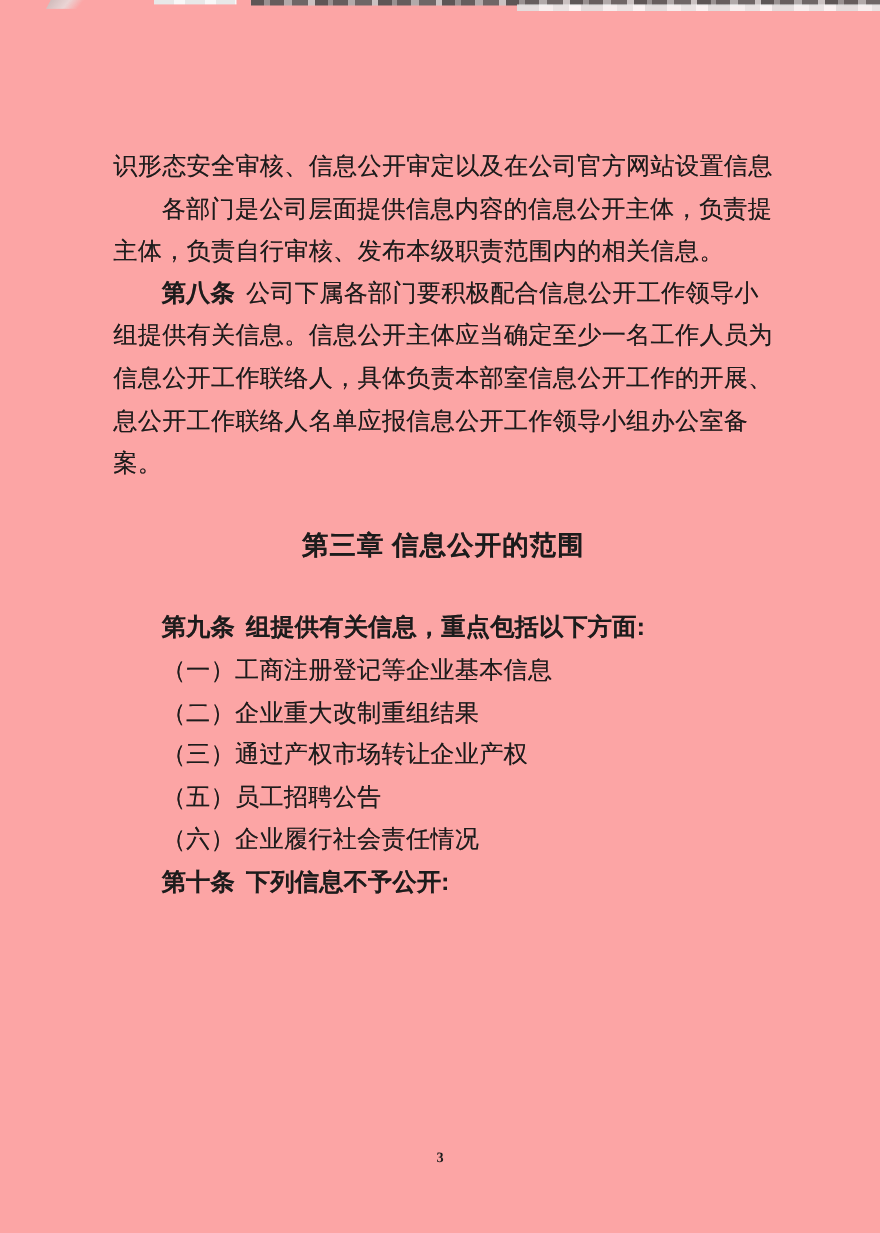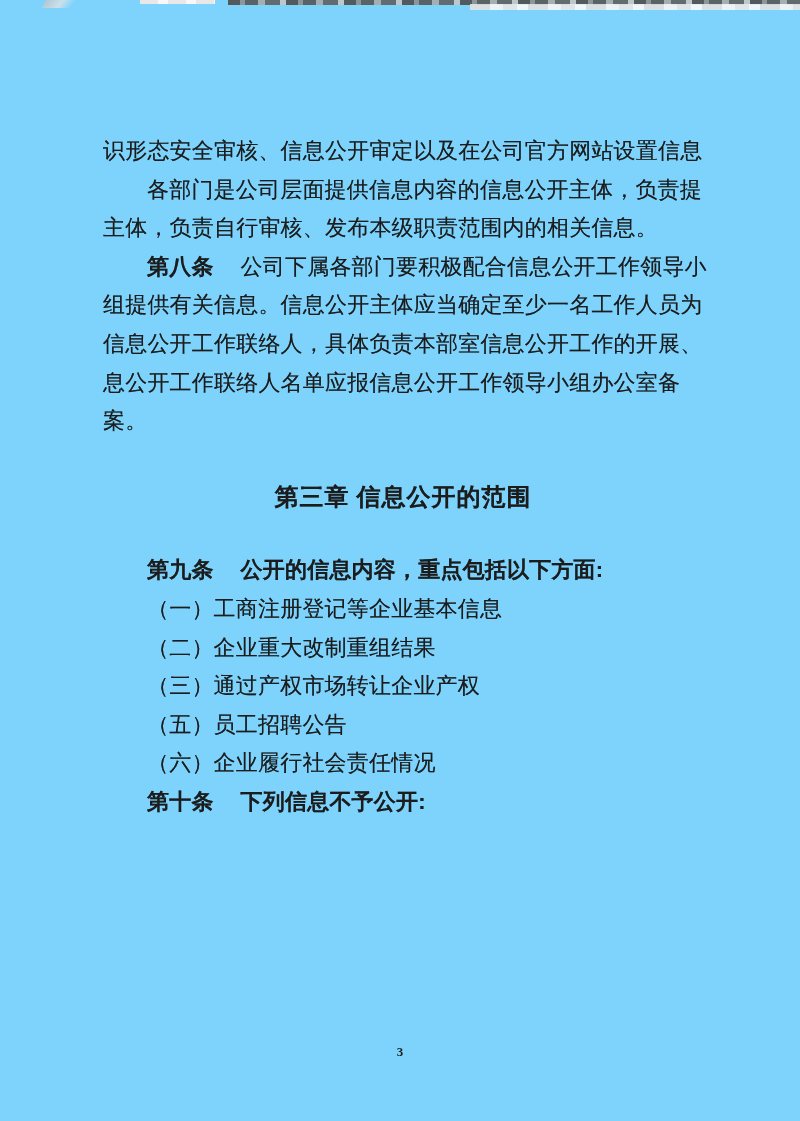--- a/index.html
+++ b/index.html
@@ -4,21 +4,21 @@
 <style>
   html, body {
     margin: 0;
     padding: 0;
     background: #ffffff;
   }
   .page {
     position: relative;
     width: 800px;
     height: 1121px;
-    background: #7dd3fc;
+    background: #fca5a5;
     overflow: hidden;
     font-family: "Liberation Serif", "DejaVu Serif", serif;
     color: #1c1c1c;
   }
   
   .scan-edge-dark {
     position: absolute;
     top: 0; left: 228px; width: 572px; height: 5px;
     background: repeating-linear-gradient(90deg,
       #4e4e4e 0 12px, #8f8f8f 12px 17px,
@@ -62,21 +62,21 @@
     line-height: 38.6px;
     font-size: 22px;
     letter-spacing: 0.2px;
     white-space: nowrap;
     text-shadow: 0 0 0.5px rgba(0,0,0,0.5);
   }
   .indent { padding-left: 44px; }
   .lead {
     font-family: Liberation Serif, serif;
     font-weight: 700;
-    margin-right: 27px;
+    margin-right: 10px;
   }
   .boldline {
     font-family: "Liberation Sans", "DejaVu Sans", sans-serif;
     font-weight: 700;
   }
   .chapter {
     margin: 37px 0 35px 0;
     height: 38.6px;
     line-height: 38.6px;
     font-size: 24px;
@@ -115,21 +115,21 @@
     <p class="line">主体，负责自行审核、发布本级职责范围内的相关信息。</p>
 
     <p class="line indent"><span class="lead">第八条</span><span>公司下属各部门要积极配合信息公开工作领导小</span></p>
     <p class="line">组提供有关信息。信息公开主体应当确定至少一名工作人员为</p>
     <p class="line">信息公开工作联络人，具体负责本部室信息公开工作的开展、</p>
     <p class="line">息公开工作联络人名单应报信息公开工作领导小组办公室备</p>
     <p class="line">案。</p>
 
     <h2 class="chapter">第三章 信息公开的范围</h2>
 
-    <p class="line indent boldline"><span class="lead">第九条</span><span>公开的信息内容，重点包括以下方面:</span></p>
+    <p class="line indent boldline"><span class="lead">第九条</span><span>组提供有关信息，重点包括以下方面:</span></p>
 
     <p class="line indent">（一）工商注册登记等企业基本信息</p>
     <p class="line indent">（二）企业重大改制重组结果</p>
     <p class="line indent">（三）通过产权市场转让企业产权</p>
     <p class="line indent">（五）员工招聘公告</p>
     <p class="line indent">（六）企业履行社会责任情况</p>
 
     <p class="line indent boldline"><span class="lead">第十条</span><span>下列信息不予公开:</span></p>
 
   </main>

